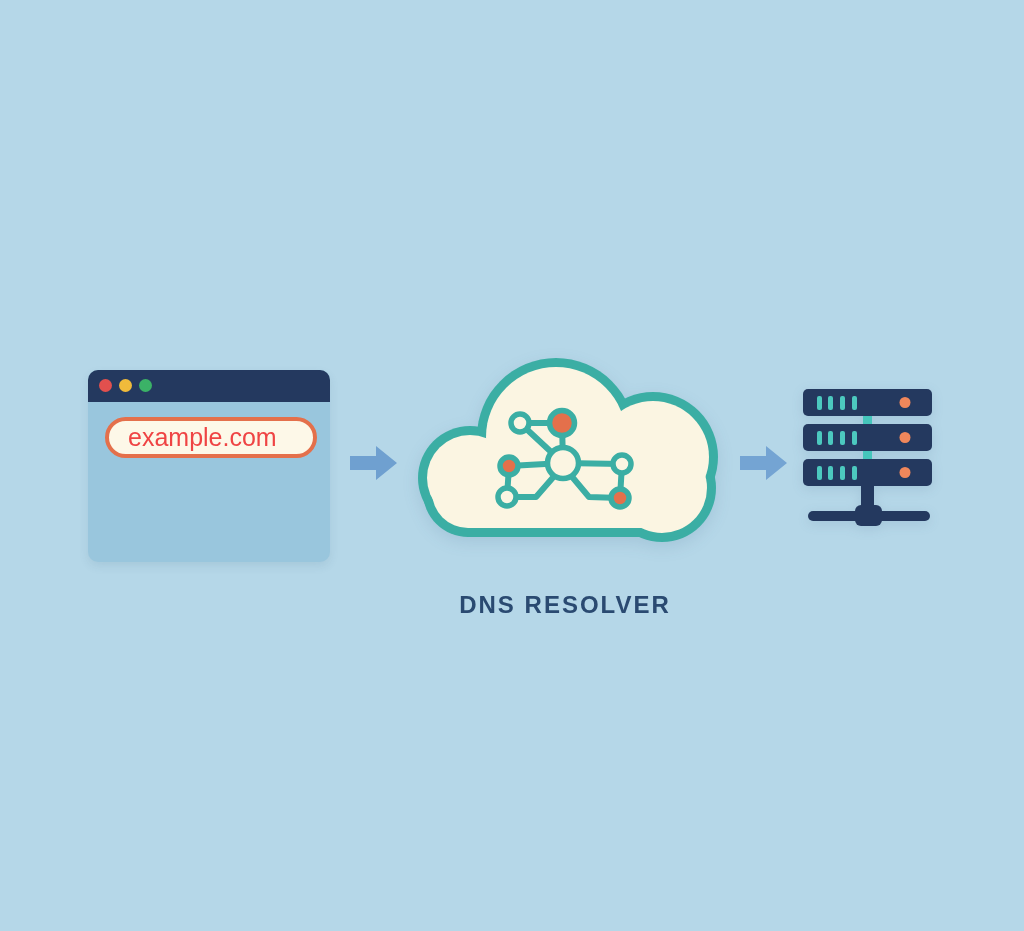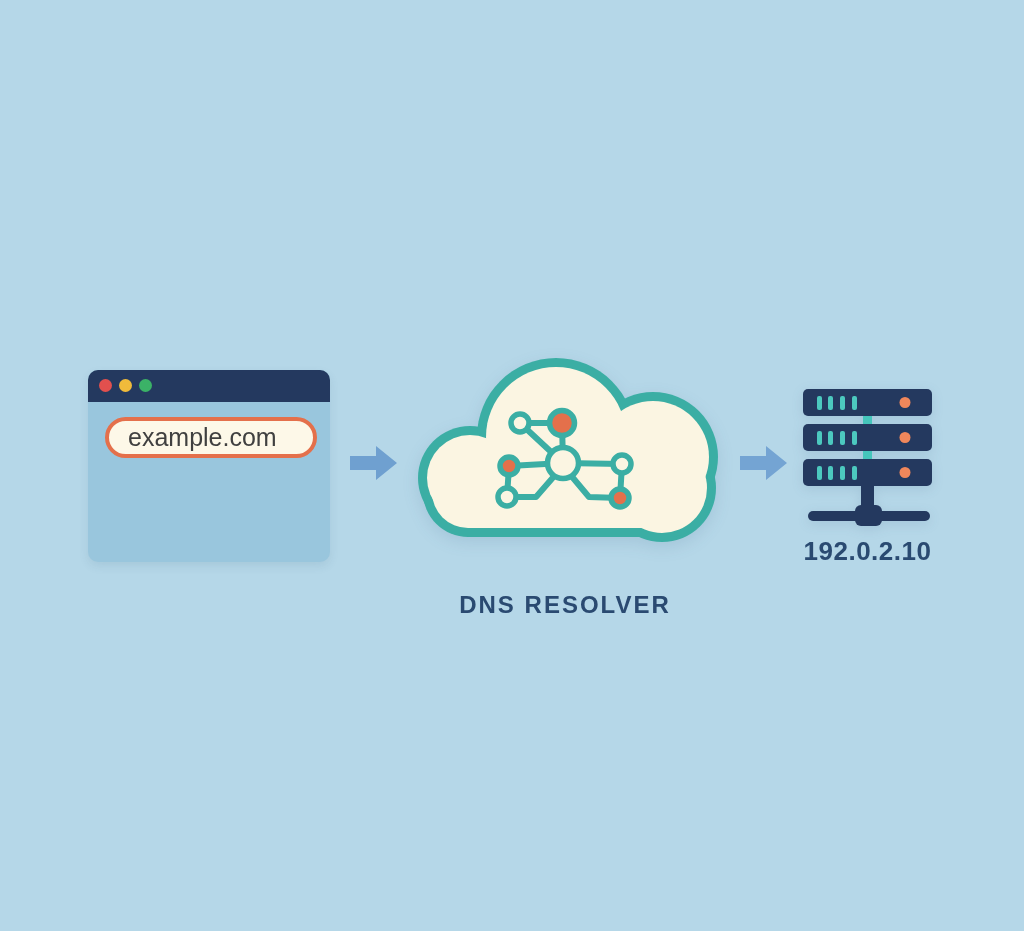--- a/index.html
+++ b/index.html
@@ -25,21 +25,21 @@
   .dot{width:13px;height:13px;border-radius:50%;}
   .dot-red{background:#E2504E;}
   .dot-yellow{background:#F0BB3B;}
   .dot-green{background:#3BB267;}
   .address-bar{
     position:absolute;left:17px;top:47px;width:204px;height:33px;
     background:#FDF8E8;border:4px solid #E4704B;border-radius:21px;
     display:flex;align-items:center;
   }
   .address-text{
-    color:#404040;font-size:25px;padding-left:19px;white-space:nowrap;
+    color:#ef4444;font-size:25px;padding-left:19px;white-space:nowrap;
   }
 
   
   .flow-arrow{position:absolute;width:48px;height:34px;}
   .arrow-1{left:350px;top:446px;}
   .arrow-2{left:740px;top:446px;}
 
   
   .cloud-wrap{position:absolute;left:400px;top:340px;width:330px;height:210px;
     filter:drop-shadow(0 5px 8px rgba(43,74,112,0.12));}
@@ -155,15 +155,14 @@
       <g>
         <rect x="8" y="77" width="129" height="27" rx="5" fill="#24395F"></rect>
         <rect x="22" y="84" width="5" height="14" rx="2" fill="#4CC9BF"></rect>
         <rect x="33" y="84" width="5" height="14" rx="2" fill="#4CC9BF"></rect>
         <rect x="45" y="84" width="5" height="14" rx="2" fill="#4CC9BF"></rect>
         <rect x="57" y="84" width="5" height="14" rx="2" fill="#4CC9BF"></rect>
         <circle cx="110" cy="90.5" r="5.5" fill="#F0875B"></circle>
       </g>
     </g>
   </svg>
-  <div class="ip-label">192.0.2.10</div>
 
 </div>
 
 </body></html>

